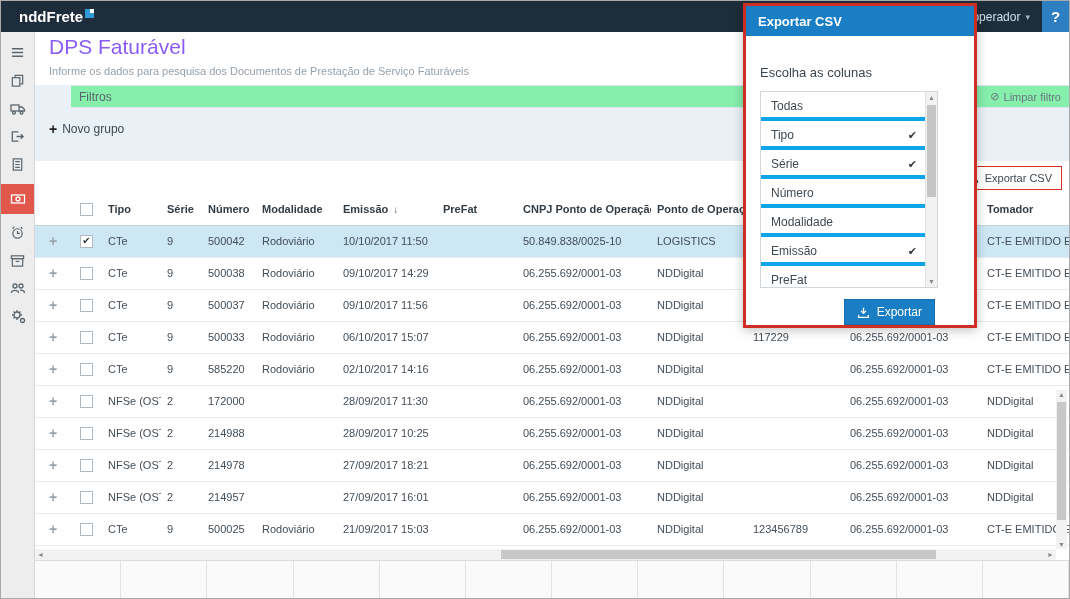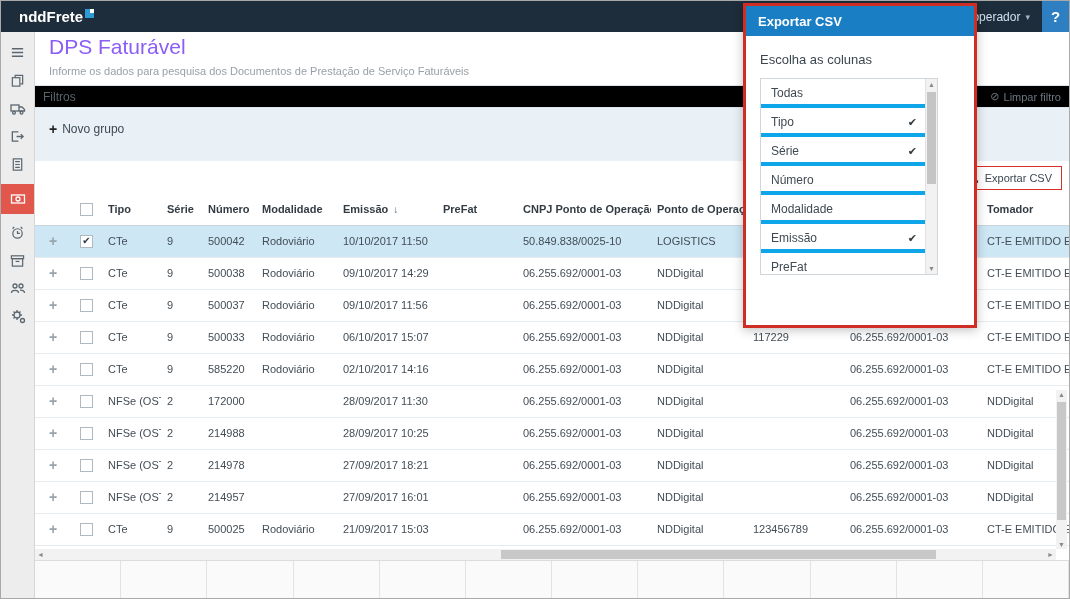--- a/index.html
+++ b/index.html
@@ -34,22 +34,22 @@
   .side-item { width:33px; height:28px; display:flex; align-items:center; justify-content:center; color:#5b6770; cursor:pointer; }
   .side-item.active { background:#e2574c; color:#fff; height:30px; margin:6px 0 4px 0; }
   .side-item svg { display:block; }
 
   
   .page-title { position:absolute; left:48px; top:34px; font-size:21px; font-weight:400; color:#8b5cf6; }
   .page-subtitle { position:absolute; left:48px; top:64px; font-size:11px; color:#97a1aa; }
 
   
   .filters-panel { position:absolute; left:34px; right:0; top:84px; height:76px; background:#e9f1f7; }
-  .filters-header { height:23px; background:#000000; border-top:1px solid #dde6ed; border-bottom:1px solid #dde6ed;
-                    display:flex; align-items:center; padding:0 8px; font-size:12px; color:#5a646d; }
+  .filters-header { height:23px; background:#86efac; border-top:1px solid #dde6ed; border-bottom:1px solid #dde6ed;
+                    display:flex; align-items:center; padding:0 8px; font-size:12px; color:#5a646d;margin-left:36px; }
   .filters-actions { margin-left:auto; display:flex; align-items:center; gap:16px; font-size:11px; color:#6b7680; }
   .filters-actions .act { display:flex; align-items:center; gap:4px; cursor:pointer; }
   .filter-body { padding:13px 0 0 14px; }
   .new-group { display:inline-flex; align-items:center; gap:5px; font-size:12px; color:#3e4952; cursor:pointer; }
   .new-group .plus { font-weight:bold; font-size:14px; color:#222; }
 
   
   .toolbar { position:absolute; left:34px; right:0; top:160px; height:33px; background:#fff; }
   .export-csv-btn { position:absolute; right:7px; top:5px; height:24px; padding:0 9px;
                     border:1px solid #d93025; background:#fff; color:#3c4852; font-size:11px;
@@ -82,21 +82,21 @@
   
   .footer-row { position:absolute; left:34px; right:0; top:559px; bottom:0; background:#fafafa;
                 border-top:1px solid #dcdcdc; display:flex; }
   .footer-cell { flex:1; border-right:1px solid #e3e3e3; }
 
   
   .modal-annotation { position:absolute; left:742px; top:2px; width:234px; height:325px;
                       border:3px solid #cf2e24; background:#fff; z-index:100; box-shadow:0 2px 10px rgba(0,0,0,.25); }
   .modal-header { height:30px; background:#1a7ec5; color:#fff; font-size:13px; font-weight:bold;
                   display:flex; align-items:center; padding:0 12px; }
-  .modal-body { padding:16px 0 0 14px; }
+  .modal-body { padding:29px 0 0 14px; }
   .modal-subtitle { font-size:13px; color:#3c4650; margin-bottom:11px; }
   .collist { position:relative; width:178px; height:197px; border:1px solid #cfd6dc; overflow:hidden; background:#fff; }
   .collist-item { height:29px; line-height:29px; padding:0 30px 0 10px; border-bottom:4px solid #0ea5e9;
                   font-size:12px; color:#3f4952; position:relative; cursor:pointer; }
   .collist-item .check { position:absolute; right:20px; top:0; font-size:11px; color:#2f3a42; }
   .list-scrollbar { position:absolute; right:0; top:0; bottom:0; width:12px; background:#f2f2f2; border-left:1px solid #e2e2e2;
                     display:flex; flex-direction:column; align-items:center; justify-content:space-between;
                     font-size:7px; color:#8a8a8a; padding:2px 0; }
   .list-scrollbar .thumb { position:absolute; left:1px; right:1px; top:13px; height:92px; background:#c5c5c5; }
   .btn-row { width:179px; margin-top:11px; display:flex; justify-content:flex-end; padding-right:4px; }
@@ -516,14 +516,23 @@
         <div class="collist-item unchecked">
     <span>PreFat</span>
     
   </div>
         <div class="list-scrollbar">
         <span>▲</span>
         <div class="thumb"></div>
         <span>▼</span>
       </div>
     </div>
+    <div class="btn-row">
+      <div class="export-btn">
+        <svg width="13" height="13" viewBox="0 0 16 16" stroke="#fff" stroke-width="1.6" fill="none">
+          <path d="M8 2v7M5 6l3 3 3-3"></path>
+            <path d="M2 11v3h12v-3"></path>
+        </svg>
+        <span>Exportar</span>
+      </div>
+    </div>
   </div>
 </div>
 
 </body></html>

